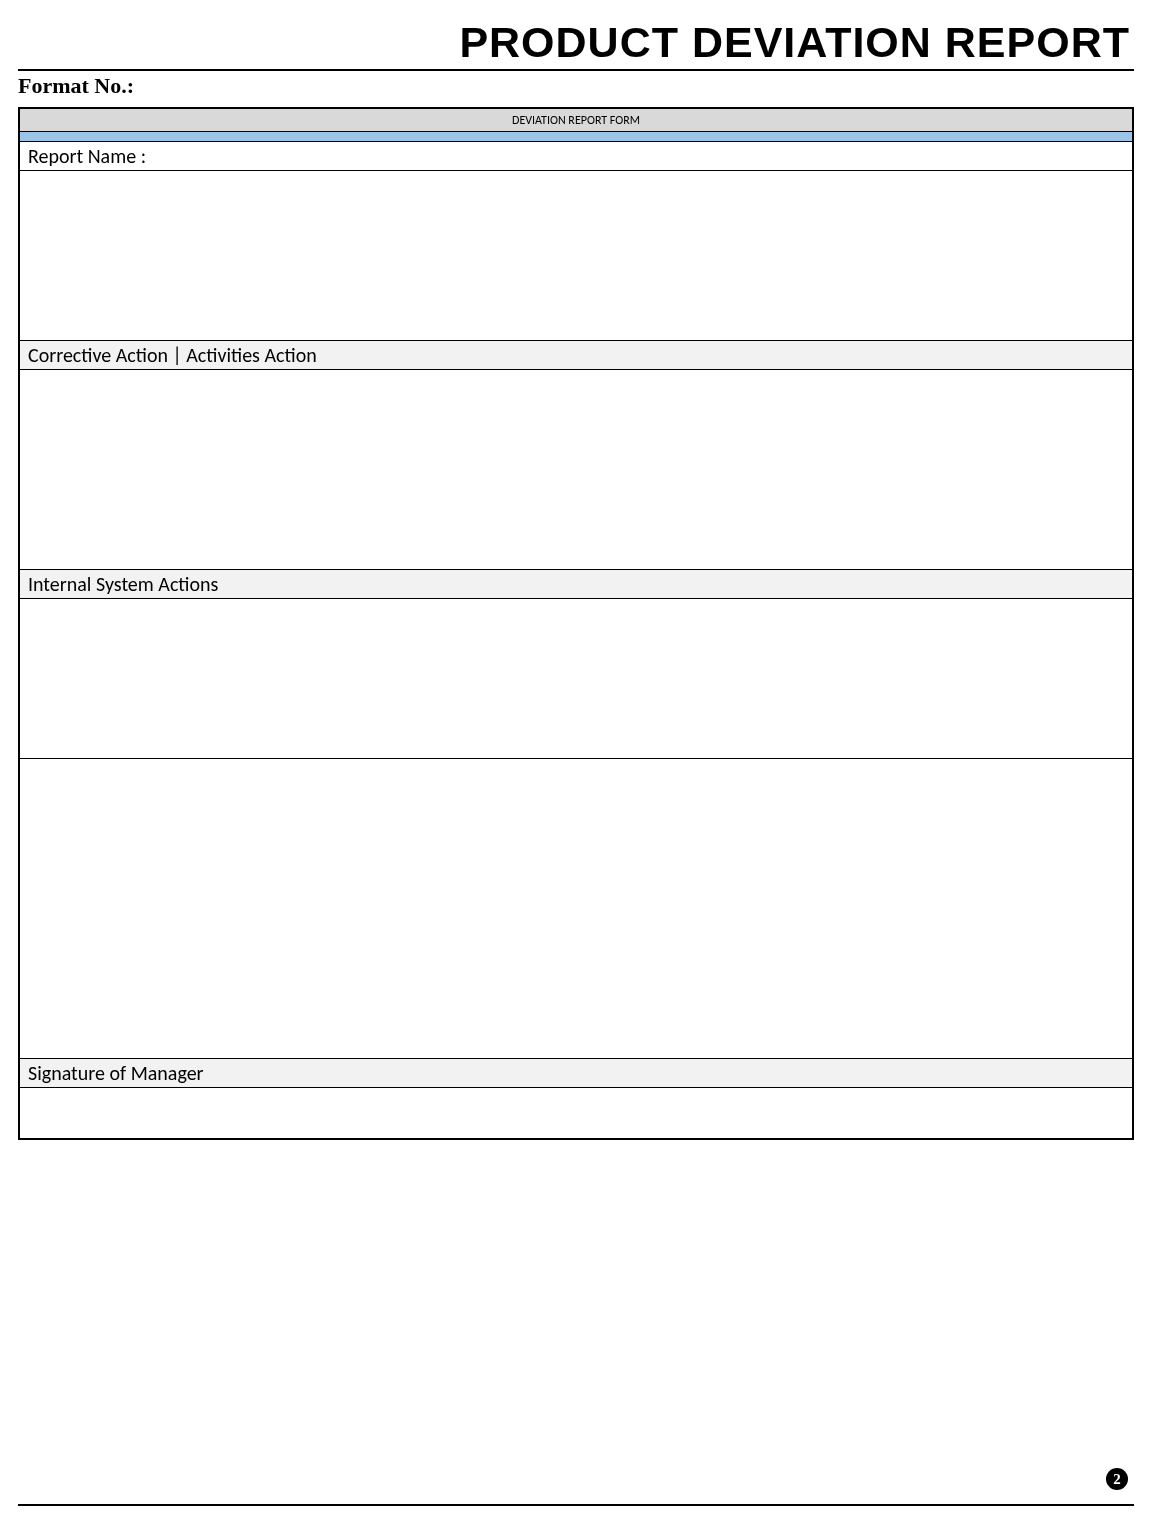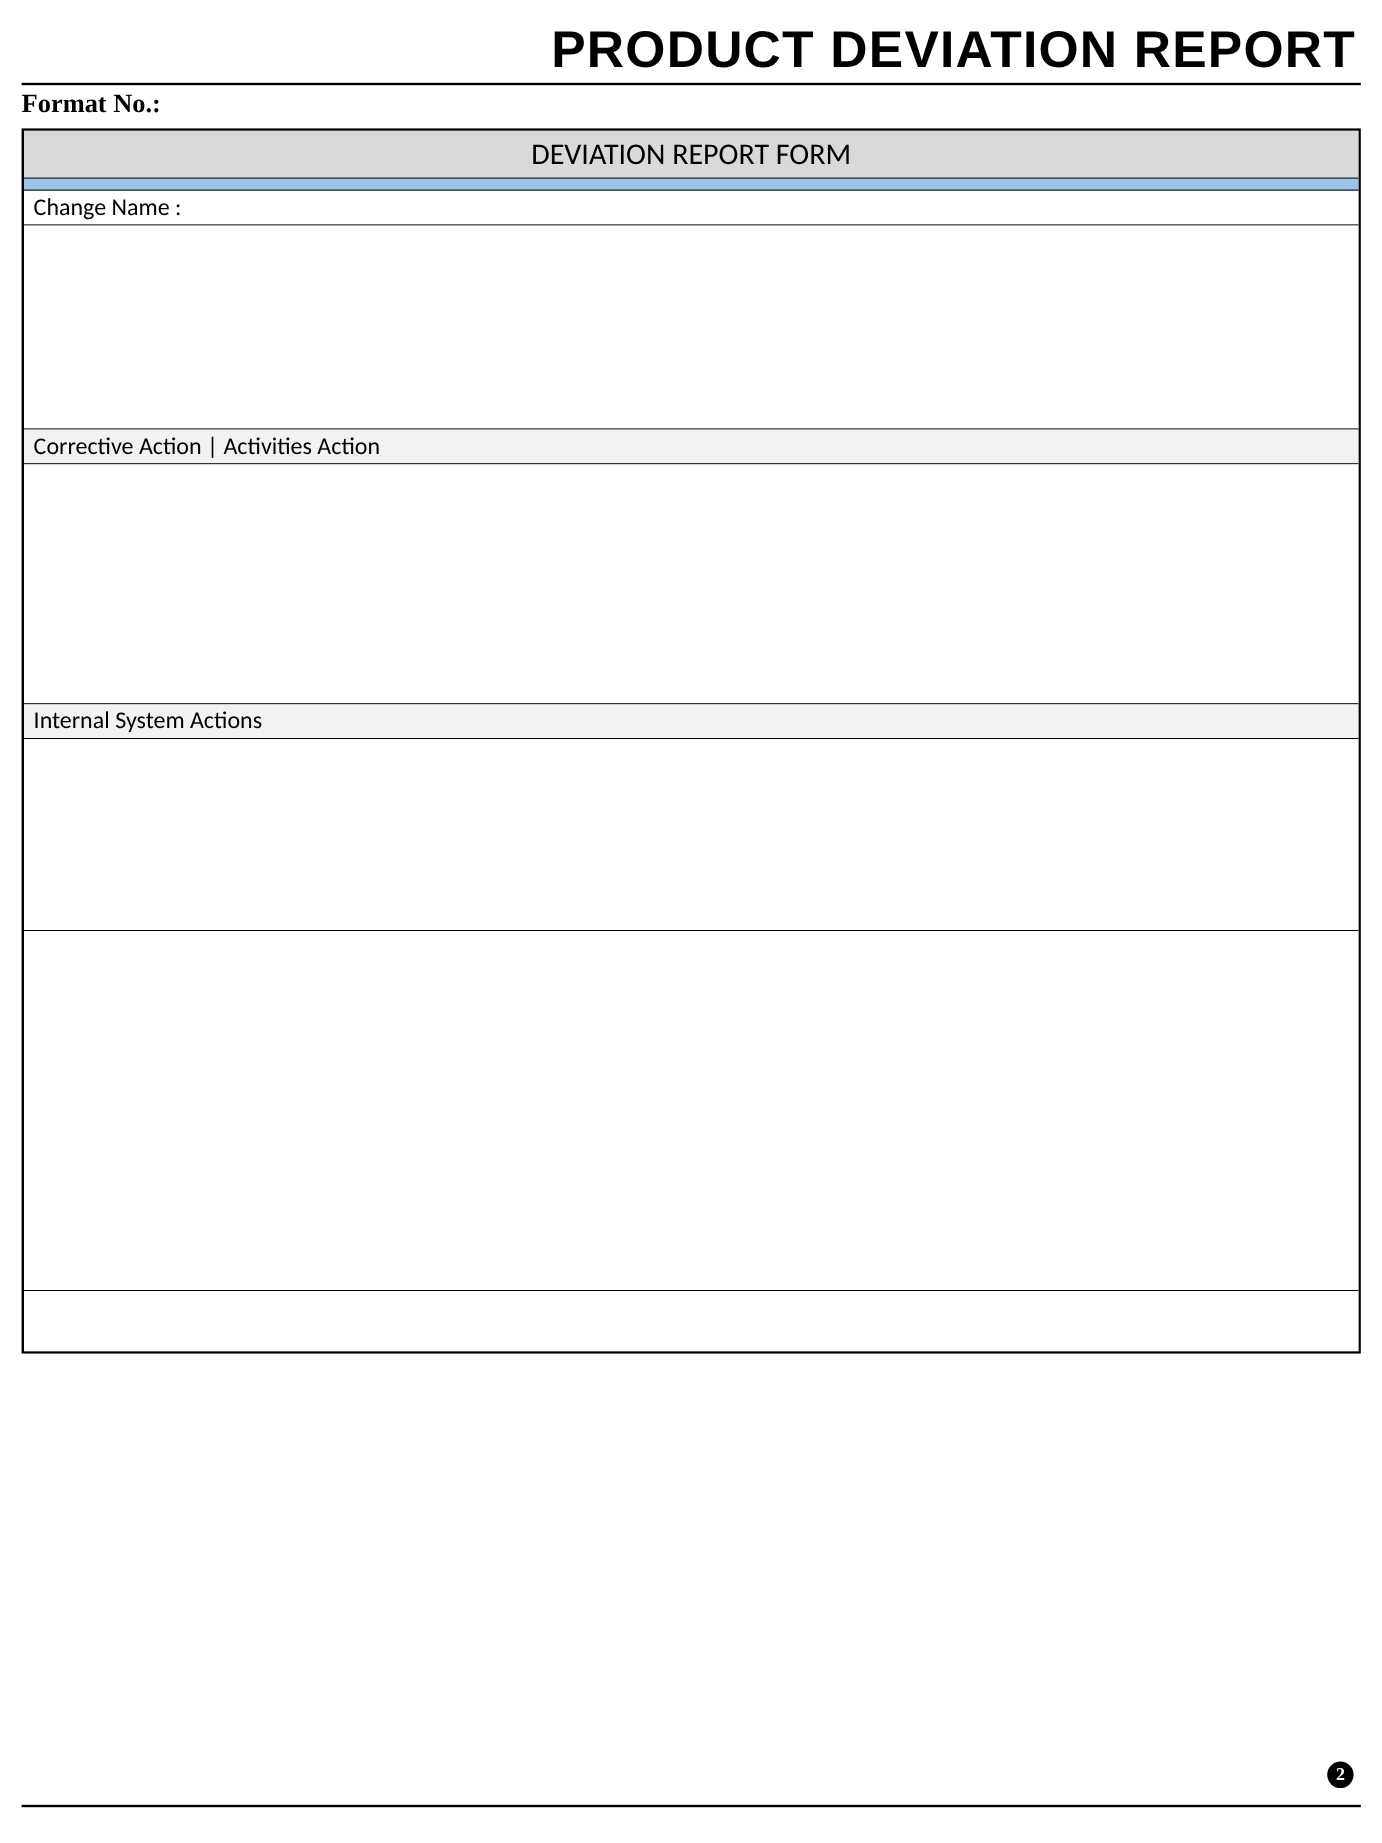--- a/index.html
+++ b/index.html
@@ -36,21 +36,21 @@
       color: #000;
       margin-top: 2px;
       margin-bottom: 8px;
     }
     .form-box {
       border: 2px solid #000;
     }
     .form-title-row {
       background: #d9d9d9;
       text-align: center;
-      font-size: 25px;
+      font-size: 12px;
       padding: 4px 8px;
       color: #000;
       border-bottom: 1px solid #000;
     }
     .blue-band {
       background: #9cc3e8;
       height: 10px;
       border-bottom: 1px solid #000;
     }
     .label-row {
@@ -100,24 +100,25 @@
 </head>
 <body>
 
 <div class="header-title">PRODUCT DEVIATION REPORT</div>
 <hr class="header-rule">
 <div class="format-no">Format No.:</div>
 
 <div class="form-box">
   <div class="form-title-row">DEVIATION REPORT FORM</div>
   <div class="blue-band"></div>
-  <div class="label-row white">Change Name :</div>
+  <div class="label-row white">Report Name :</div>
   <div class="blank-area" style="height:170px"></div>
   <div class="label-row shaded">Corrective Action | Activities Action</div>
   <div class="blank-area" style="height:200px"></div>
   <div class="label-row shaded">Internal System Actions</div>
   <div class="blank-area" style="height:160px"></div>
   <div class="blank-area" style="height:300px"></div>
+  <div class="label-row shaded">Signature of Manager</div>
   <div class="blank-area last" style="height:50px"></div>
 </div>
 
 <div class="page-badge">2</div>
 <hr class="footer-rule">
 
 </body></html>

